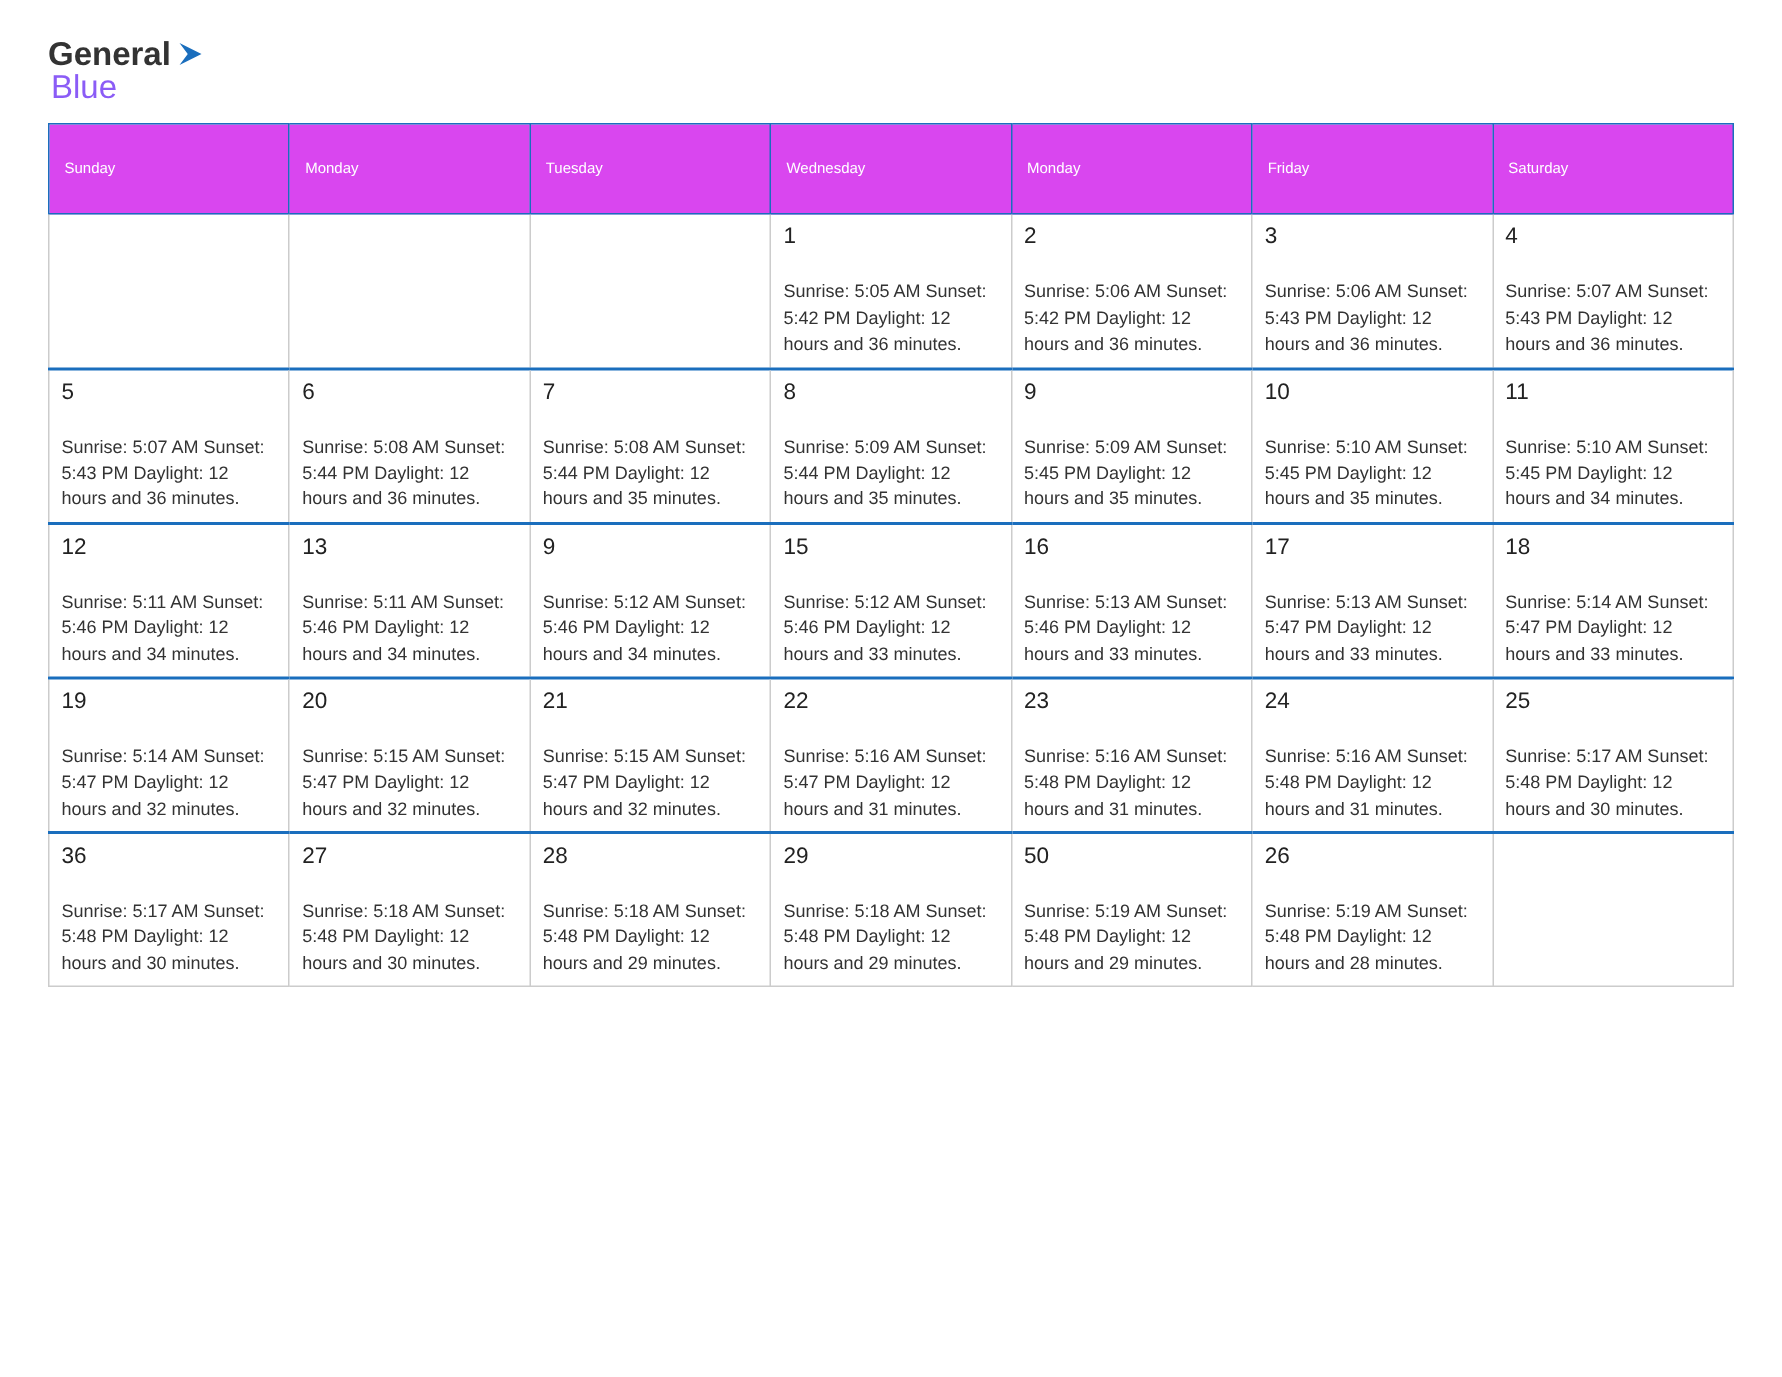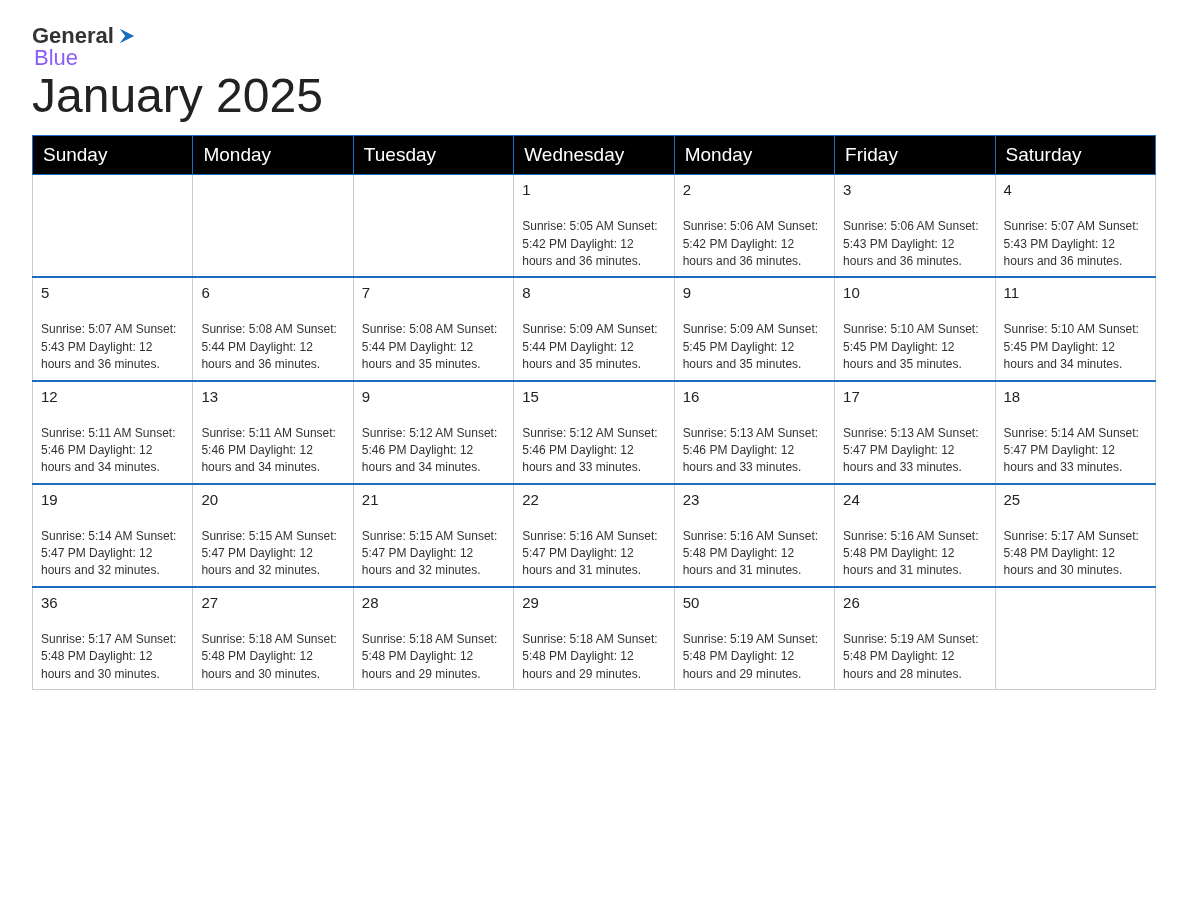--- a/index.html
+++ b/index.html
@@ -8,21 +8,20 @@
       background: #fff;
       padding: 24px 32px;
       width: 1188px;
       min-height: 918px;
     }
     .header {
       display: flex;
       justify-content: space-between;
       align-items: flex-start;
       margin-bottom: 8px;
-      flex-direction: column;
     }
     .logo {
       display: flex;
       align-items: center;
       gap: 0;
     }
     .logo-text-general {
       font-size: 22px;
       font-weight: bold;
       color: #333;
@@ -50,25 +49,25 @@
       font-size: 20px;
       color: #444;
       margin-top: 4px;
     }
     .calendar {
       width: 100%;
       border-collapse: collapse;
       margin-top: 12px;
     }
     .calendar th {
-      background-color: #000000;
+      background-color: #d946ef;
       color: #fff;
-      font-size: 19px;
+      font-size: 10px;
       font-weight: normal;
-      padding: 8px 10px;
+      padding: 24px 10px;
       text-align: left;
       border: 1px solid #1a6ebd;
     }
     .calendar td {
       vertical-align: top;
       border: 1px solid #ccc;
       padding: 6px 8px;
       width: calc(100% / 7);
       min-height: 110px;
       font-size: 12.5px;
@@ -104,21 +103,20 @@
         <span class="logo-text-general">General</span>
 
         <svg class="logo-icon" viewBox="0 0 24 24" xmlns="http://www.w3.org/2000/svg">
           <polygon points="4,4 20,12 4,20 10,12" fill="#1a6ebd"></polygon>
         </svg>
       </div>
       <span class="logo-text-blue" style="margin-top:-2px; padding-left:2px;">Blue</span>
     </div>
   </div>
   <div class="title-block">
-    <div class="month-title">January 2025</div>
   </div>
 </div>
 
 <table class="calendar">
   <thead>
     <tr>
     <th>Sunday</th>
         <th>Monday</th>
         <th>Tuesday</th>
         <th>Wednesday</th>

